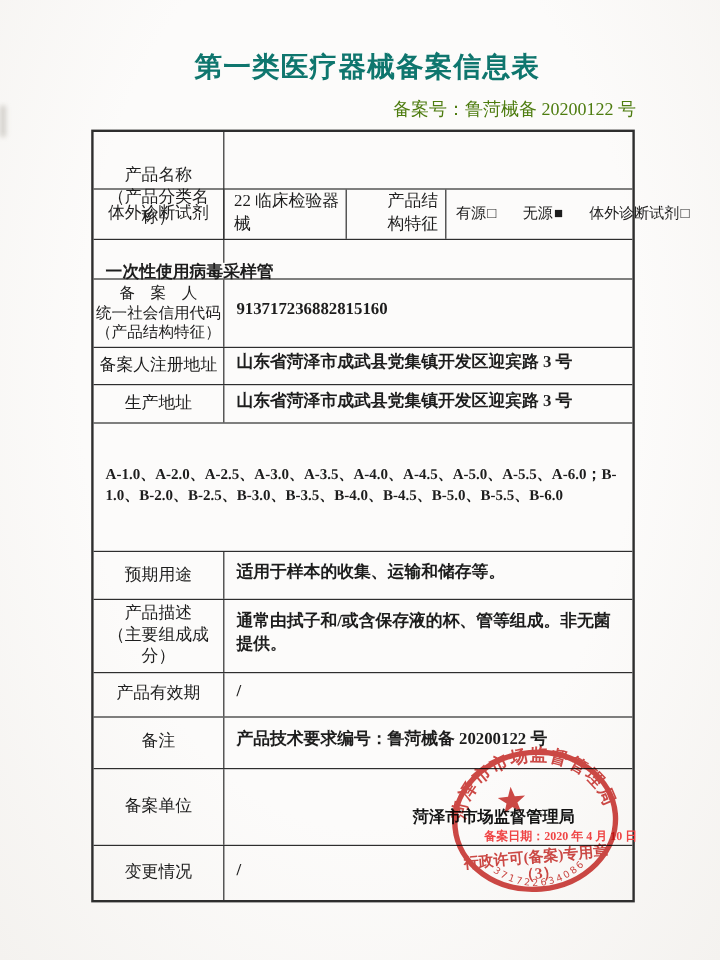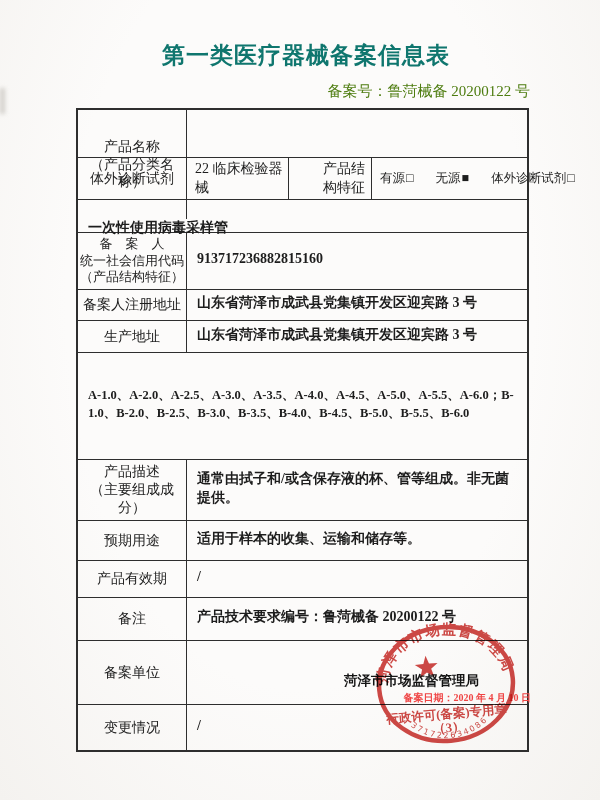--- a/index.html
+++ b/index.html
@@ -116,36 +116,36 @@
       <span>山东省菏泽市成武县党集镇开发区迎宾路 3 号</span>
     </div>
   </div>
 
   <div class="row rh6">
     <div class="value-cell">
       <span class="models">A-1.0、A-2.0、A-2.5、A-3.0、A-3.5、A-4.0、A-4.5、A-5.0、A-5.5、A-6.0；B-1.0、B-2.0、B-2.5、B-3.0、B-3.5、B-4.0、B-4.5、B-5.0、B-5.5、B-6.0</span>
     </div>
   </div>
 
+  <div class="row rh8">
+    <div class="label-cell">
+      <span>预期用途</span>
+    </div>
+    <div class="value-cell">
+      <span>适用于样本的收集、运输和储存等。</span>
+    </div>
+  </div>
+
   <div class="row rh7">
     <div class="label-cell">
       <span>产品描述</span>
       <span>（主要组成成分）</span>
     </div>
     <div class="value-cell">
       <span>通常由拭子和/或含保存液的杯、管等组成。非无菌提供。</span>
-    </div>
-  </div>
-
-  <div class="row rh8">
-    <div class="label-cell">
-      <span>预期用途</span>
-    </div>
-    <div class="value-cell">
-      <span>适用于样本的收集、运输和储存等。</span>
     </div>
   </div>
 
   <div class="row rh9">
     <div class="label-cell">
       <span>产品有效期</span>
     </div>
     <div class="value-cell">
       <span>/</span>
     </div>

